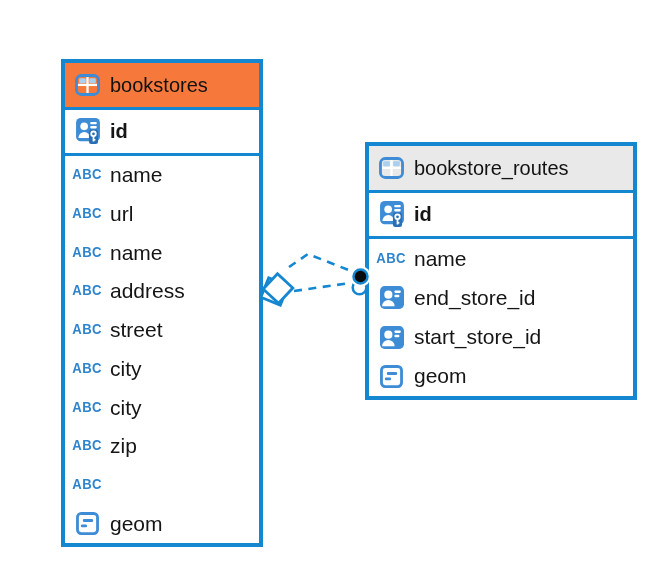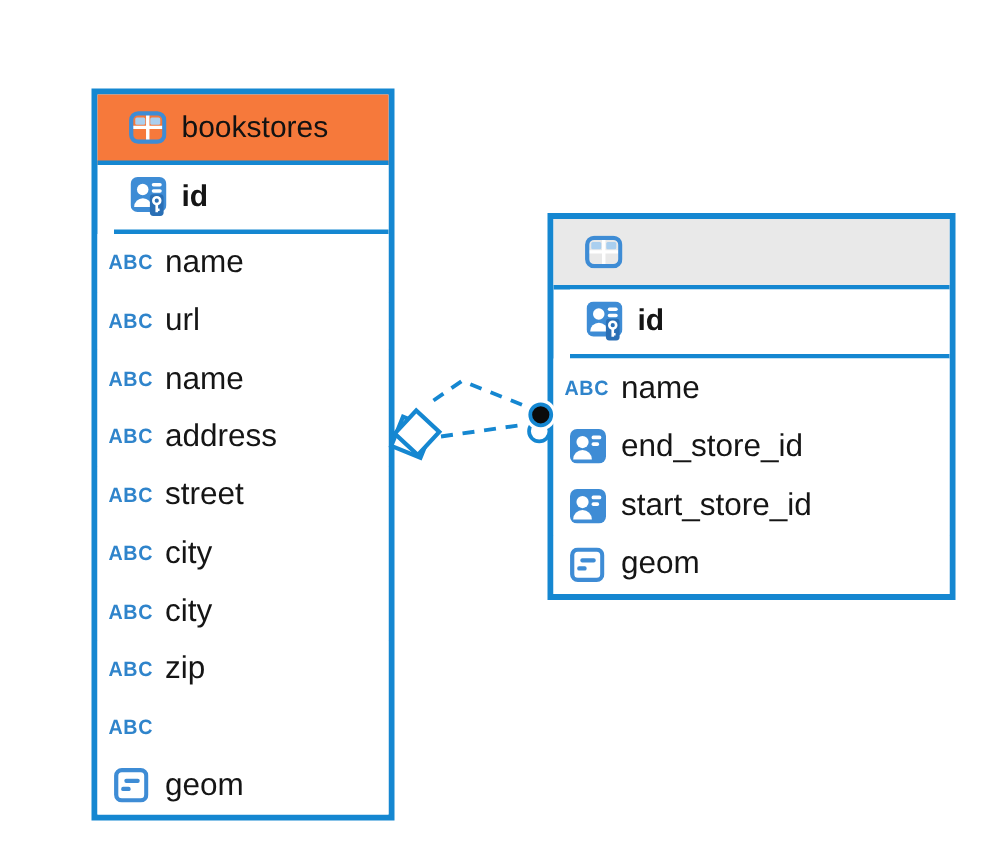--- a/index.html
+++ b/index.html
@@ -2,26 +2,26 @@
 <html><head>
 <meta charset="utf-8">
 <style>
   :root { --blue: #1587D1; }
   html,body { margin:0; padding:0; background:#ffffff; }
   body { font-family:"Liberation Sans", sans-serif; }
   .canvas { position:relative; width:654px; height:570px; background:#ffffff; overflow:hidden; }
 
   .er-table { position:absolute; box-sizing:border-box; border:4px solid var(--blue);
               background:#ffffff; display:flex; flex-direction:column; }
-  .table-header { display:flex; align-items:center; gap:9px; padding:0 20px; height:44px;
+  .table-header { display:flex; align-items:center; gap:9px; padding:0 9px; height:44px;
                   border-bottom:3px solid var(--blue); flex:none; }
   .table-title { font-size:20px; color:#121212; white-space:nowrap; }
 
   .row { display:flex; align-items:center; gap:9px; padding:0 9px; background:#ffffff; }
-  .row.pk { height:43px; border-bottom:3px solid var(--blue); flex:none;margin-left:11px; }
+  .row.pk { height:43px; border-bottom:3px solid var(--blue); flex:none; }
   .row.field { flex:1; min-height:0; }
   .row-label { font-size:21px; color:#151515; white-space:nowrap; }
   .row.pk .row-label { font-size:20px; font-weight:700; }
 
   .icon-box { width:27px; height:27px; display:flex; align-items:center; justify-content:center; flex:none; }
   .abc { font-weight:800; font-size:12.5px; color:#2F84CB; letter-spacing:0.4px;
          font-family:"Liberation Sans", sans-serif; transform:scale(1.05,1.1); }
 
   #connections { position:absolute; left:0; top:0; z-index:6; pointer-events:none; }
 </style>
@@ -127,20 +127,21 @@
         <div class="table-header" style="background: rgb(233, 233, 233);">
           <span class="icon-box">
             <svg width="25" height="22" viewBox="0 0 24 21">
               <line x1="2.5" y1="10.4" x2="21.5" y2="10.4" stroke="#fff" stroke-width="2.2"></line>
               <line x1="12" y1="2.5" x2="12" y2="18.5" stroke="#fff" stroke-width="2.2"></line>
               <rect x="4" y="4.1" width="6.4" height="4.6" rx="1" fill="#AACFEF"></rect>
               <rect x="13.6" y="4.1" width="6.4" height="4.6" rx="1" fill="#AACFEF"></rect>
               <rect x="1.4" y="1.4" width="21.2" height="18.2" rx="4.5" fill="none" stroke="#3E8CD5" stroke-width="2.7"></rect>
             </svg>
           </span>
+          <span class="table-title">bookstore_routes</span>
         </div>
         <div class="row pk">
           <span class="icon-box">
             <svg width="24" height="27" viewBox="0 0 23 26">
               <rect x="0" y="0" width="23" height="22.5" rx="4.5" fill="#3E8CD5"></rect>
               <circle cx="7.8" cy="8" r="3.7" fill="#fff"></circle>
               <path d="M2.3 19.2 a5.6 5.6 0 0 1 11.2 0 z" fill="#fff"></path>
               <rect x="13.6" y="3.8" width="6.4" height="2.3" rx="1.1" fill="#fff"></rect>
               <rect x="13.6" y="7.8" width="6.4" height="2.3" rx="1.1" fill="#fff"></rect>
               <rect x="12.4" y="11" width="8.8" height="14" rx="2.2" fill="#2A6FB5"></rect>

